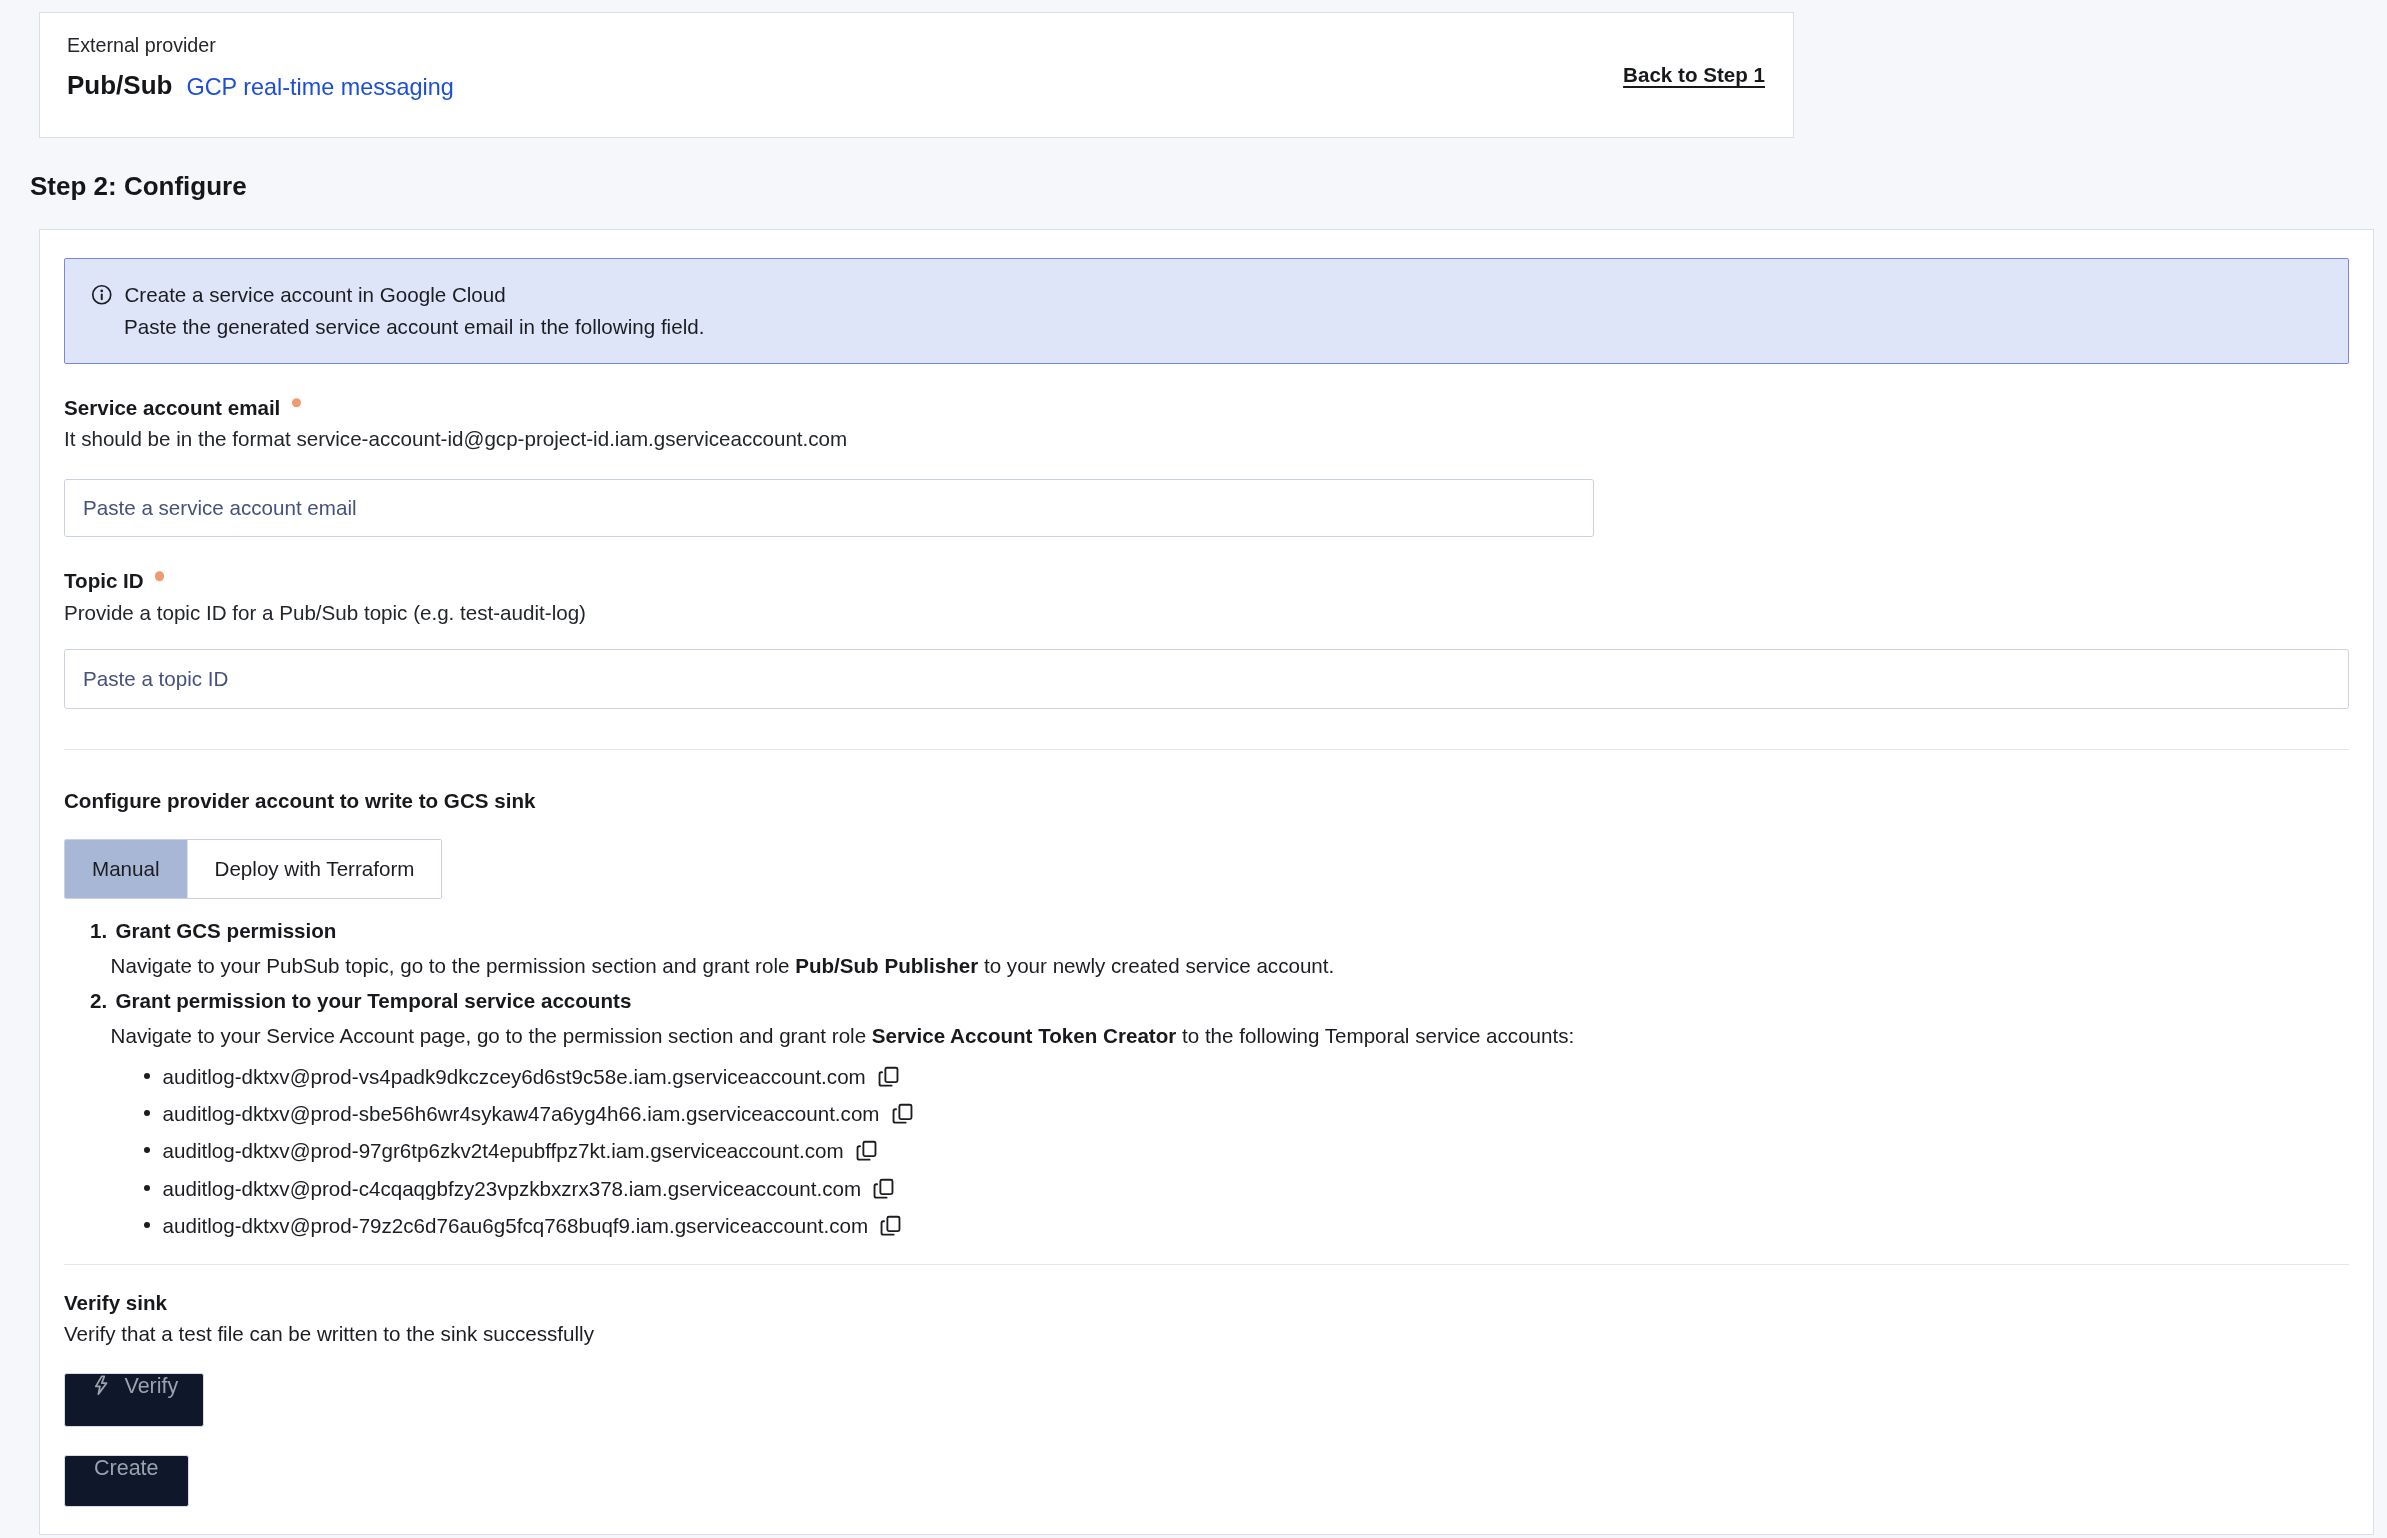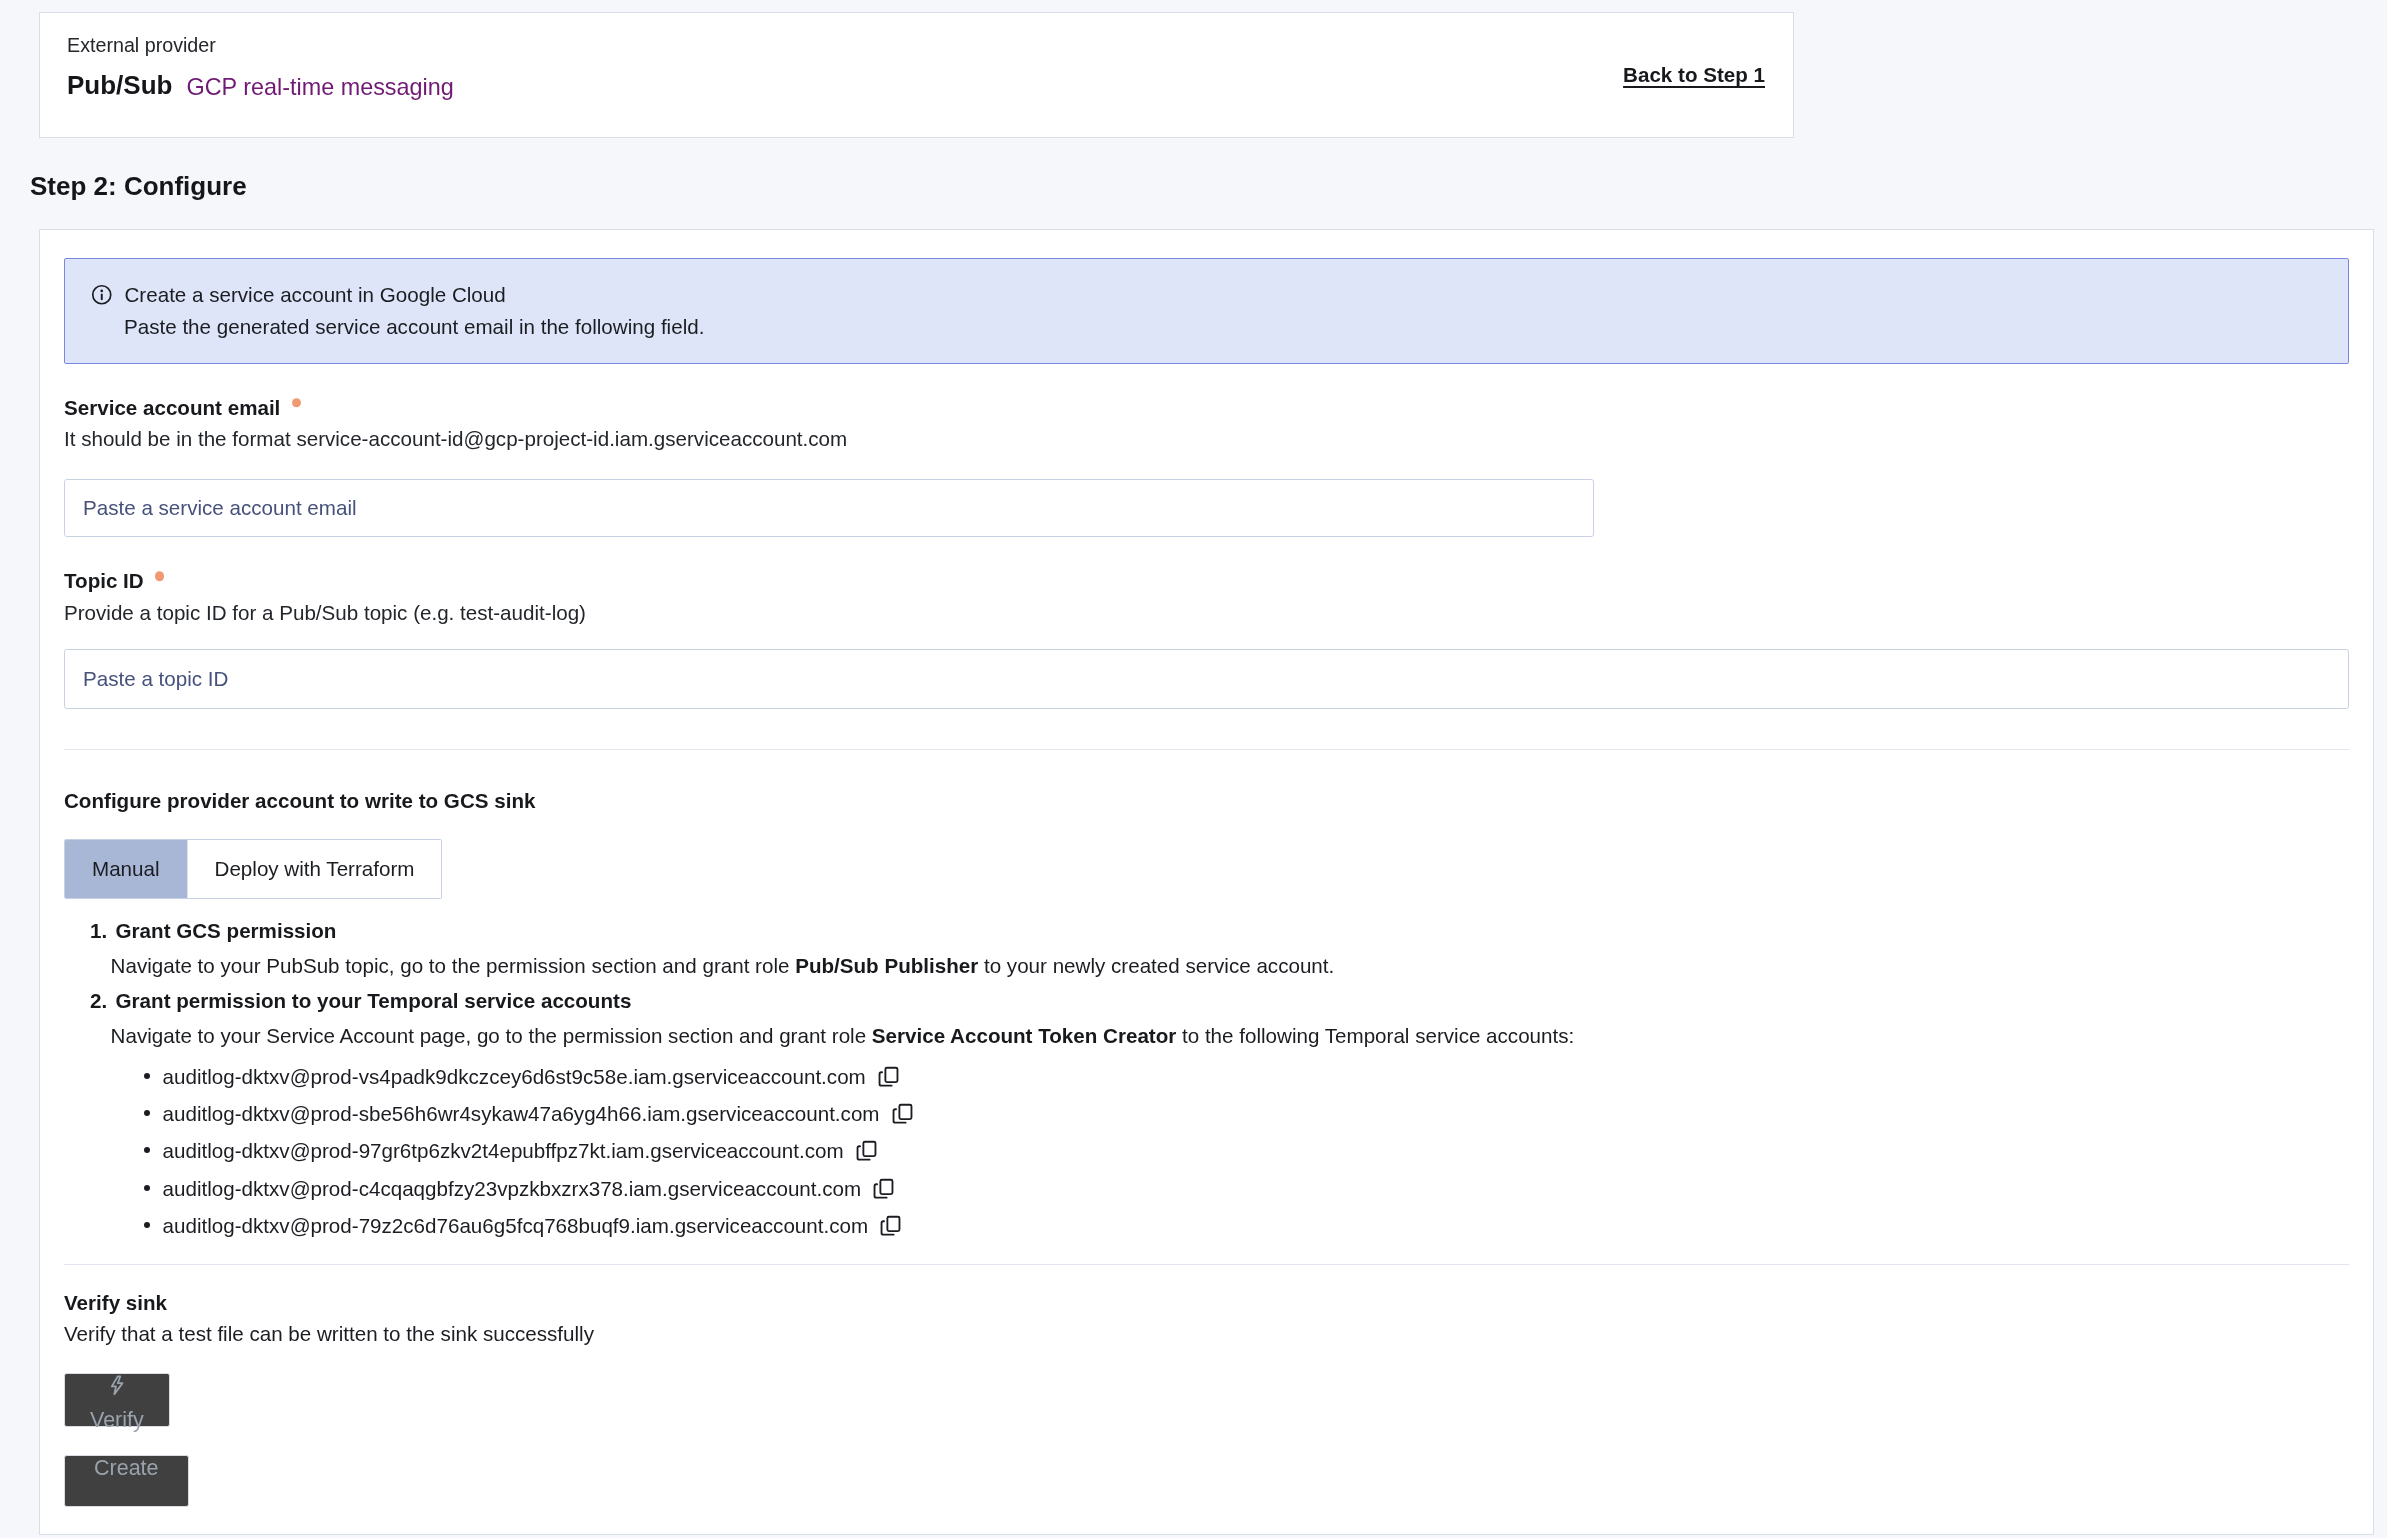--- a/index.html
+++ b/index.html
@@ -18,21 +18,21 @@
     position:absolute; left:39px; top:12px;
     width:1755px; height:126px;
     background:#ffffff;
     border:0.9px solid #d9dfe9;
     display:flex; justify-content:space-between; align-items:stretch;
   }
   .provider-left { padding:20.6px 0 0 27px; }
   .provider-eyebrow { font-size:19.7px; color:#23262b; }
   .provider-name-row { margin-top:13px; display:flex; align-items:flex-end; gap:14px; }
   .provider-name { font-size:26px; font-weight:700; color:#141619; }
-  .provider-desc { font-size:23.4px; color:#701a75; }
+  .provider-desc { font-size:23.4px; color:#1d4ed8; }
   .back-link {
     align-self:center; margin-right:28px;
     font-size:20.6px; font-weight:700; color:#17191d;
     text-decoration:underline; text-underline-offset:3.7px; cursor:pointer;
   }
 
   
   .step-title {
     position:absolute; left:30px; top:171px;
     font-size:26px; font-weight:700; color:#141619;
@@ -109,25 +109,25 @@
   .sa-email { vertical-align:middle; }
   .copy-btn {
     display:inline-block; margin-left:11.2px; vertical-align:middle;
     background:none; border:none; cursor:pointer; padding:0; line-height:0;
   }
 
   
   .verify-desc { margin-top:6.6px; font-size:20.6px; color:#1b1d22; }
   .btn {
     margin-top:27px;
-    display:inline-flex; align-items:center; gap:12px;
+    display:inline-flex; align-items:flex-start; gap:12px;
     height:54px; padding:0 25px;
-    background:#404040; border:0.9px solid #d8dde4; border-radius:2.8px;
+    background:#0f172a; border:0.9px solid #d8dde4; border-radius:2.8px;
     font-family:"Liberation Sans", sans-serif;
-    font-size:21.5px; color:#9aa2ad; cursor:default;flex-direction:column;
+    font-size:21.5px; color:#9aa2ad; cursor:default;
   }
   .btn-create { margin-top:28px; height:52px; padding:0 29px; display:inline-flex; }
   .btn-row { display:block; }
 </style>
 </head>
 <body>
 
 <div class="provider-card">
   <div class="provider-left">
     <div class="provider-eyebrow">External provider</div>

